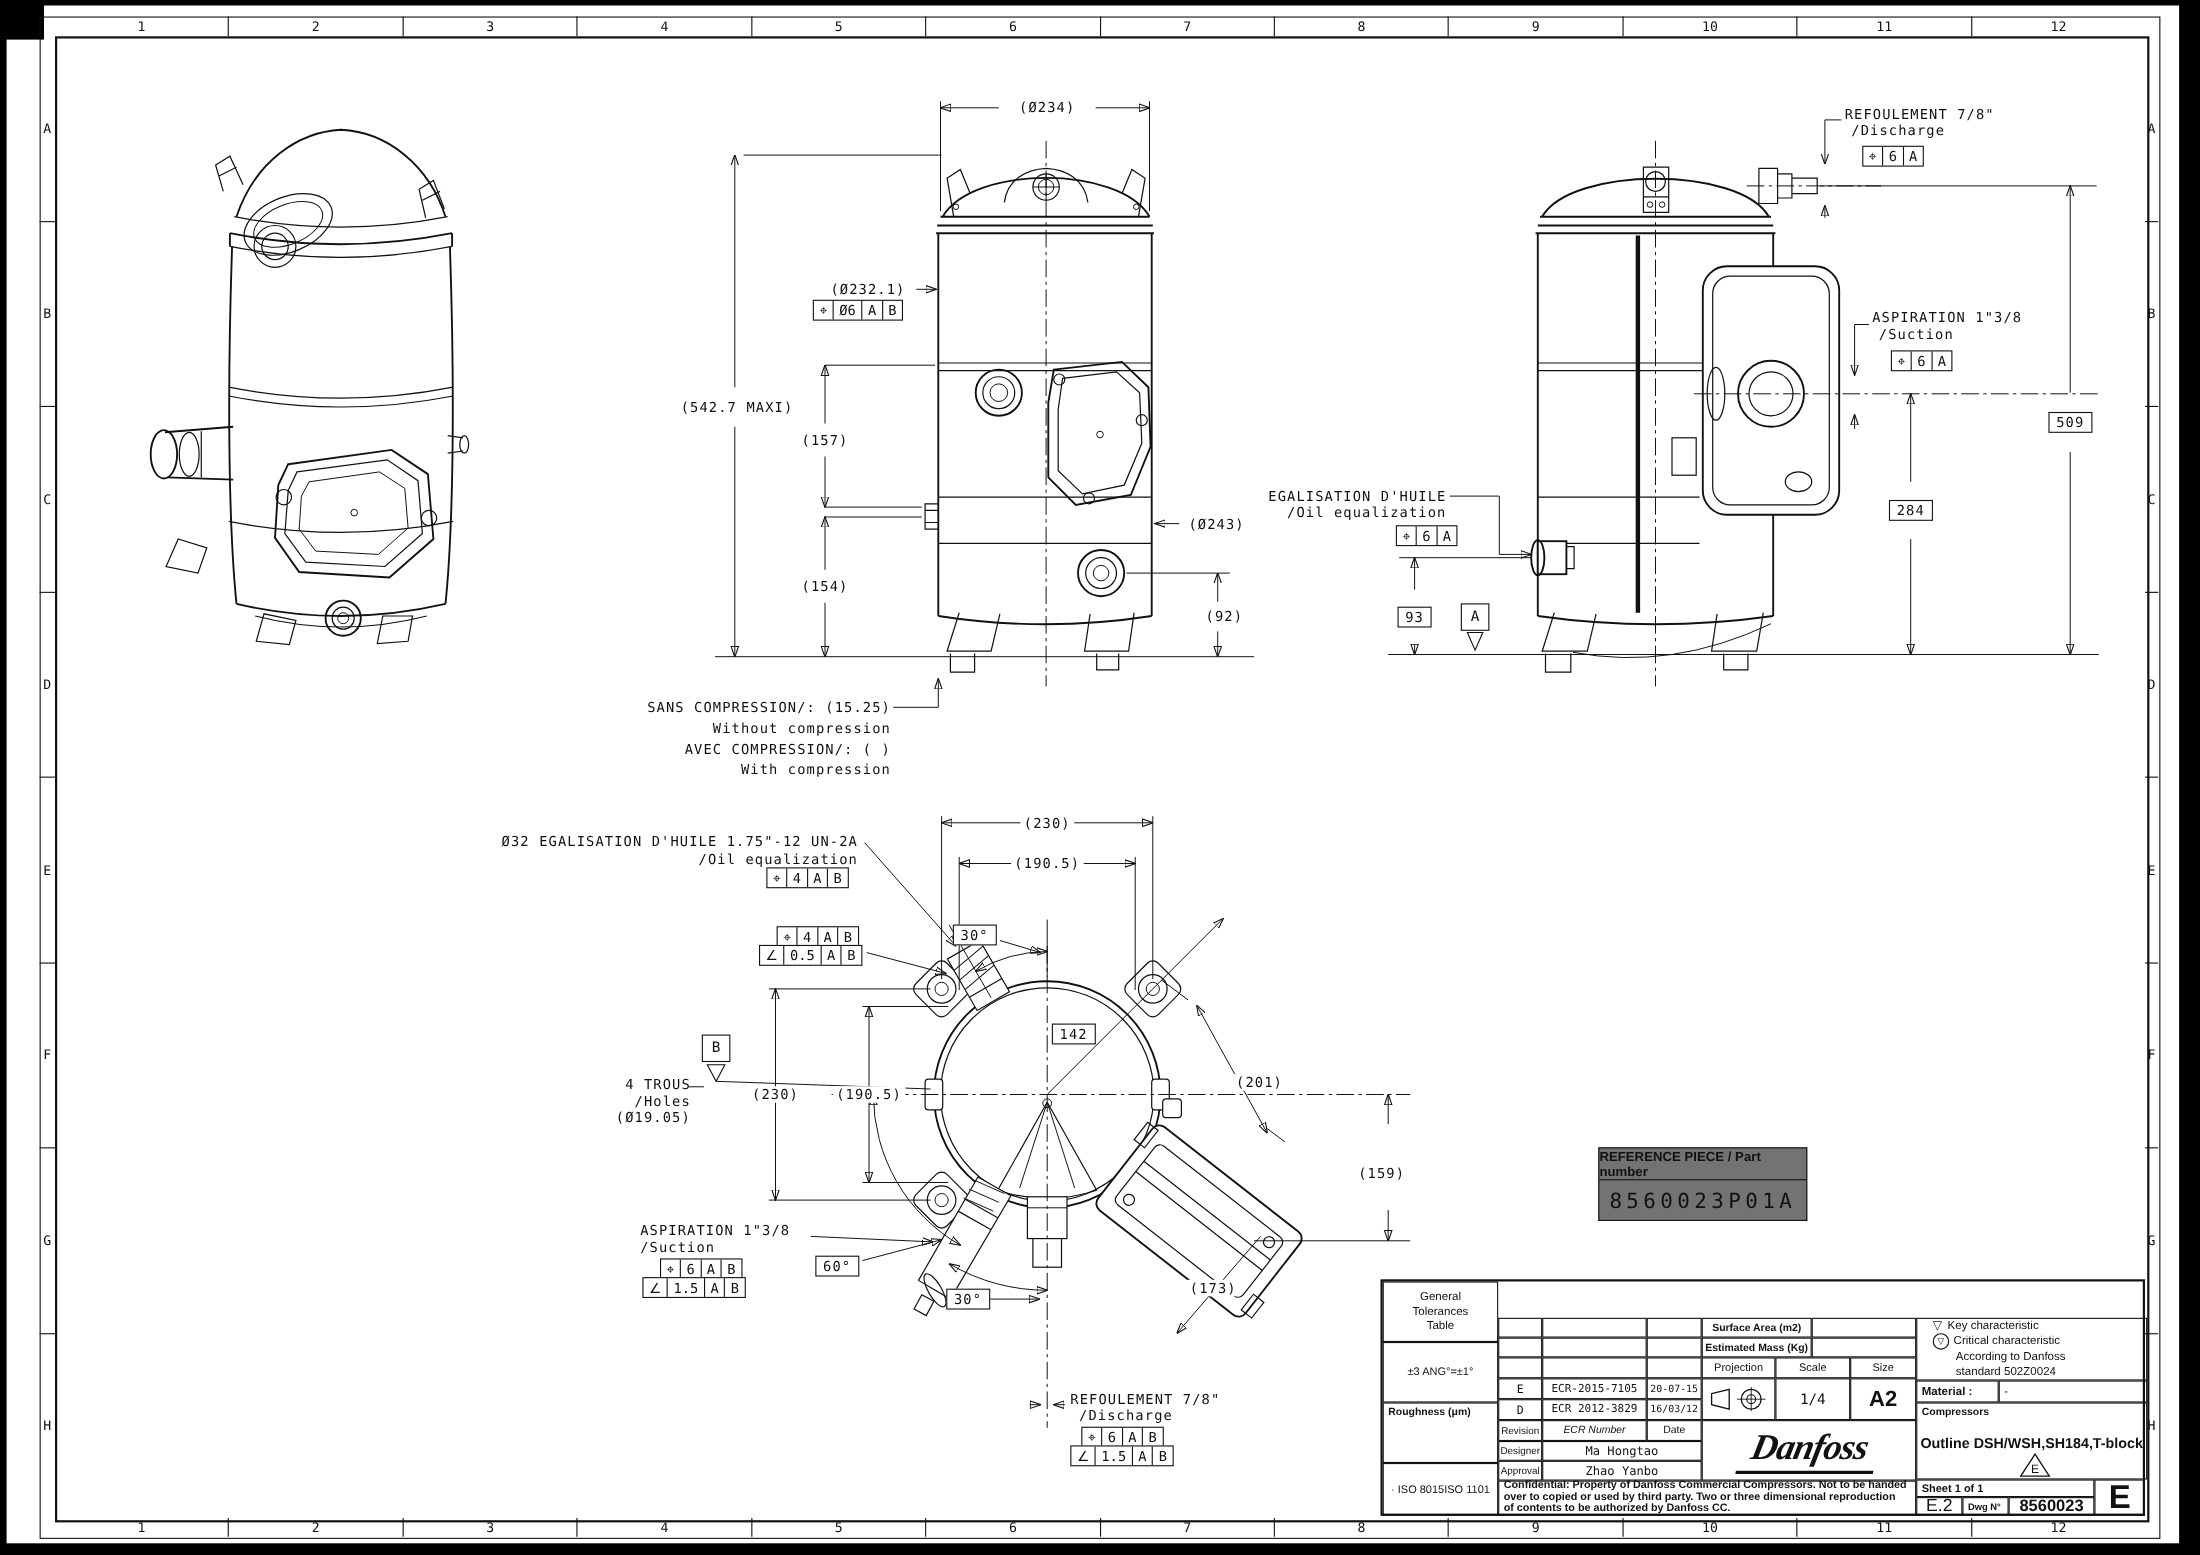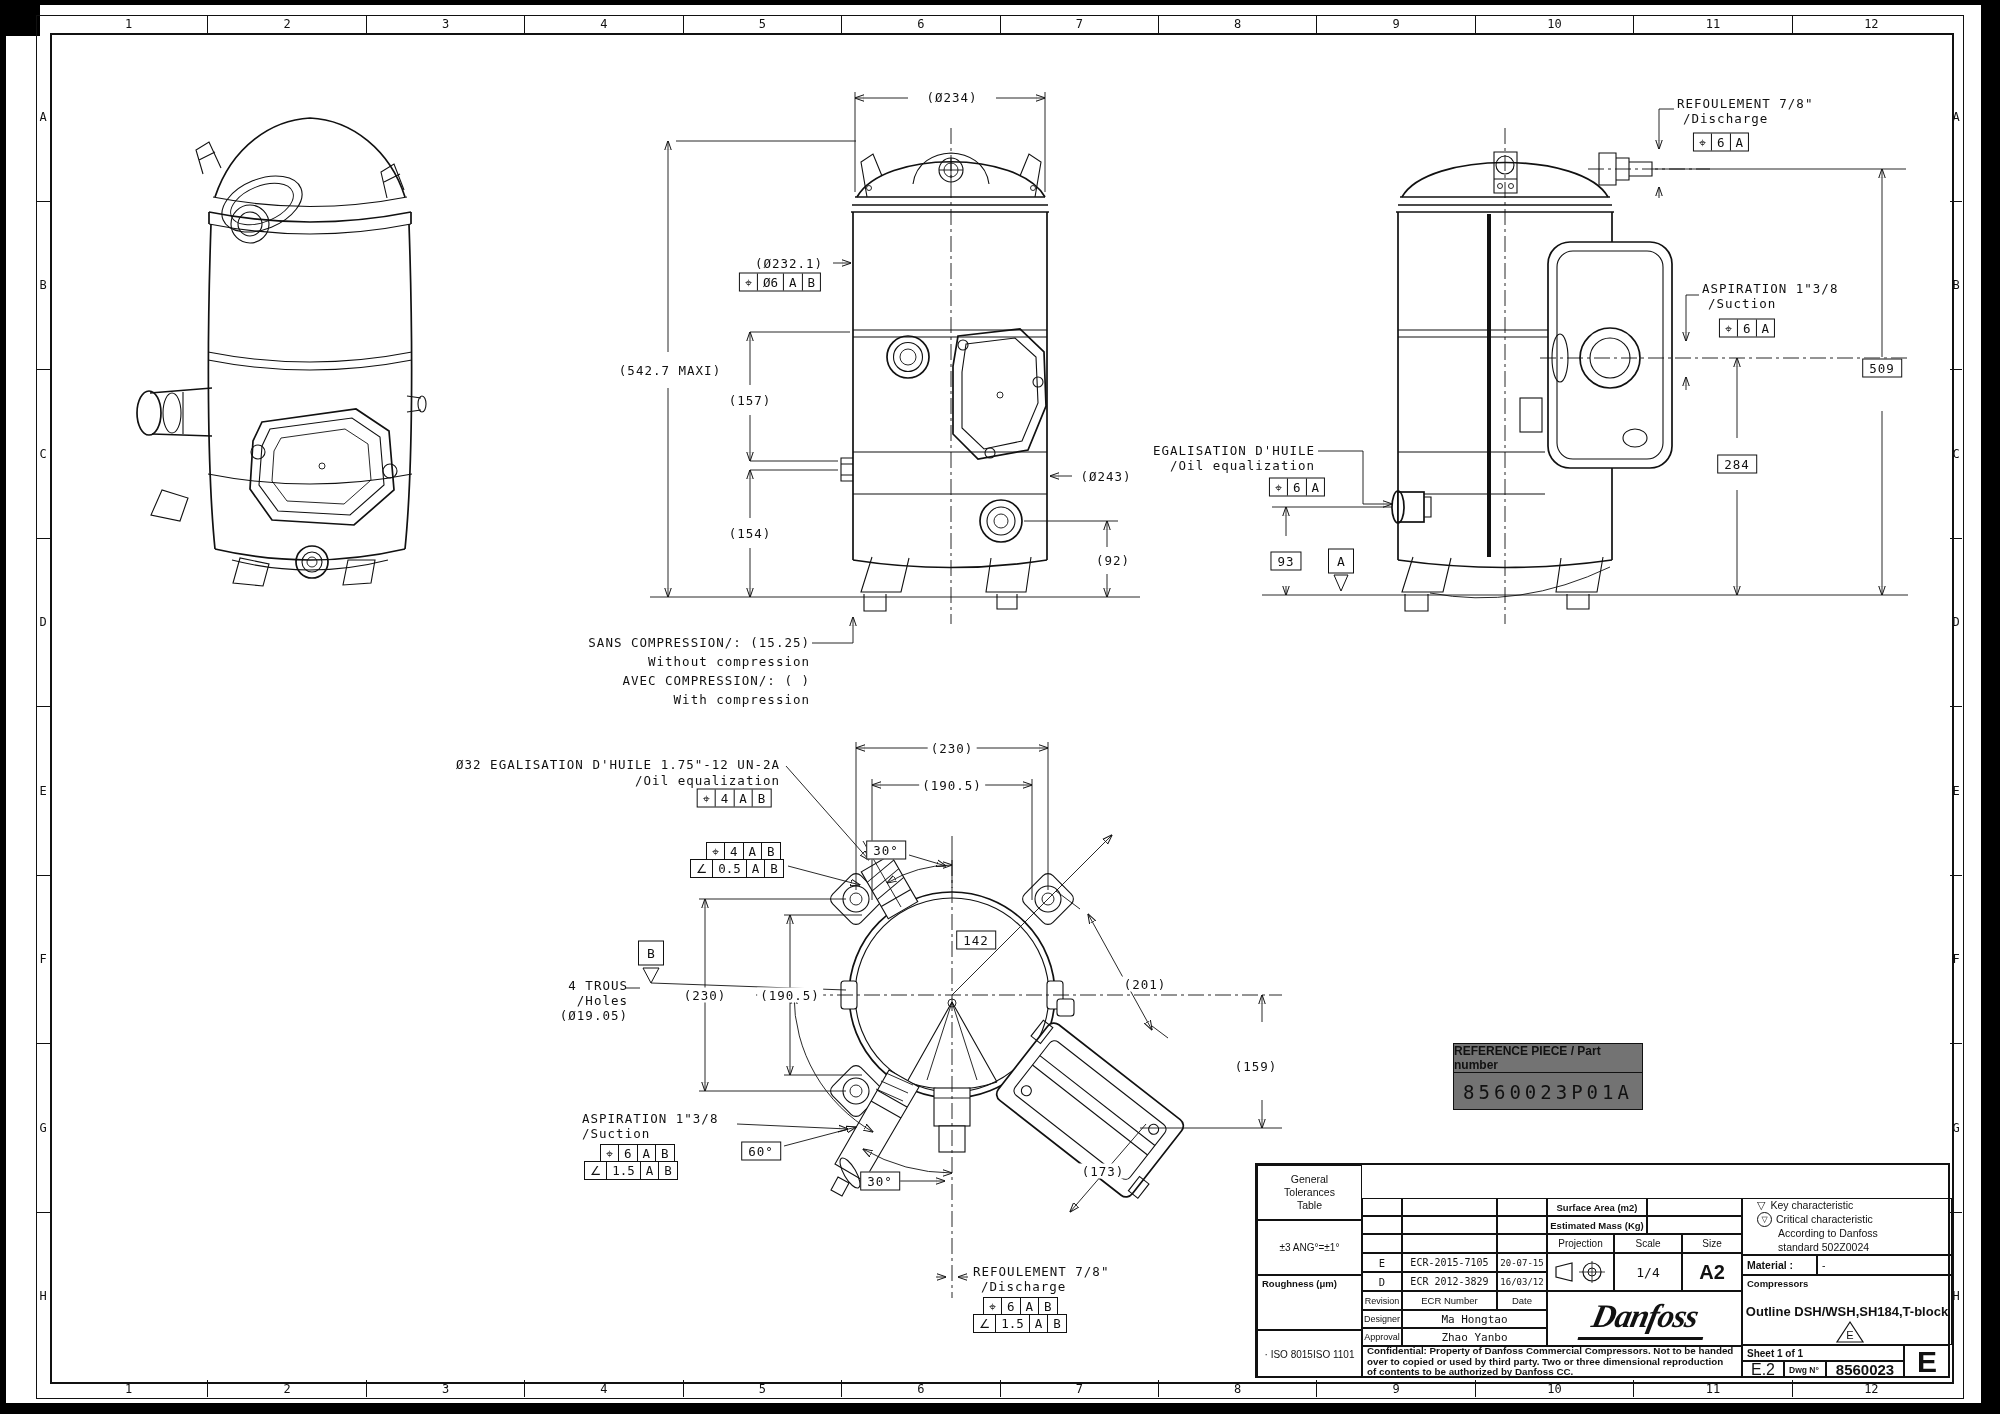--- a/index.html
+++ b/index.html
@@ -379,21 +379,21 @@
   </div>
   <div class="noteblk" style="left:1702px;top:281px;line-height:15px;">
     <div>ASPIRATION 1"3/8</div>
     <div style="padding-left:6px;">/Suction</div>
   </div>
   <div class="fcf" style="left:1747px;top:328px;">
     <span class="fc sym">⌖</span>
       <span class="fc">6</span>
       <span class="fc">A</span>
   </div>
-  <span class="dim bx" style="left:1882px;top:368px;">509</span>
+  <span class="dim bx" style="left:1882px;top:384px;">509</span>
   <span class="dim bx" style="left:1737px;top:464px;">284</span>
   <span class="dim bx" style="left:1286px;top:561px;">93</span>
   <div class="datum" style="left:1341px;top:561px;">A</div>
 
   <div class="noteblk ra" style="left:445px;top:757px;width:335px;line-height:16px;">
     <div>Ø32 EGALISATION D'HUILE 1.75"-12 UN-2A</div>
     <div>/Oil equalization</div>
   </div>
   <div class="fcf" style="left:734px;top:798px;">
     <span class="fc sym">⌖</span>
@@ -495,21 +495,21 @@
     <div class="c" style="left:105px;top:69px;width:40px;height:19px;"></div>
     <div class="c" style="left:145px;top:69px;width:95px;height:19px;"></div>
     <div class="c" style="left:240px;top:69px;width:50px;height:19px;"></div>
     <div class="c mono" style="left:105px;top:88px;width:40px;height:19px;">E</div>
     <div class="c mono" style="left:145px;top:88px;width:95px;height:19px;font-size:10px;">ECR-2015-7105</div>
     <div class="c mono" style="left:240px;top:88px;width:50px;height:19px;font-size:9px;">20-07-15</div>
     <div class="c mono" style="left:105px;top:107px;width:40px;height:19px;">D</div>
     <div class="c mono" style="left:145px;top:107px;width:95px;height:19px;font-size:10px;">ECR 2012-3829</div>
     <div class="c mono" style="left:240px;top:107px;width:50px;height:19px;font-size:9px;">16/03/12</div>
     <div class="c" style="left:105px;top:126px;width:40px;height:19px;font-size:9px;">Revision</div>
-    <div class="c" style="left:145px;top:126px;width:95px;height:19px;font-size:9.5px;">ECR Number</div>
+    <div class="c" style="left:145px;top:126px;width:95px;height:19px;font-size:9.5px;font-style:italic;">ECR Number</div>
     <div class="c" style="left:240px;top:126px;width:50px;height:19px;font-size:9.5px;">Date</div>
     <div class="c" style="left:105px;top:145px;width:40px;height:18px;font-size:9px;">Designer</div>
     <div class="c mono" style="left:145px;top:145px;width:145px;height:18px;font-size:11px;">Ma Hongtao</div>
     <div class="c" style="left:105px;top:163px;width:40px;height:18px;font-size:9px;">Approval</div>
     <div class="c mono" style="left:145px;top:163px;width:145px;height:18px;font-size:11px;">Zhao Yanbo</div>
     <div class="c lft" style="left:105px;top:181px;width:380px;height:32px;flex-direction:column;align-items:flex-start;justify-content:center;font-size:9.8px;line-height:10.5px;font-weight:bold;">
       <span>Confidential: Property of Danfoss Commercial Compressors. Not to be handed</span>
       <span>over to copied or used by third party. Two or three dimensional reproduction</span>
       <span>of contents to be authorized by Danfoss CC.</span>
     </div>

